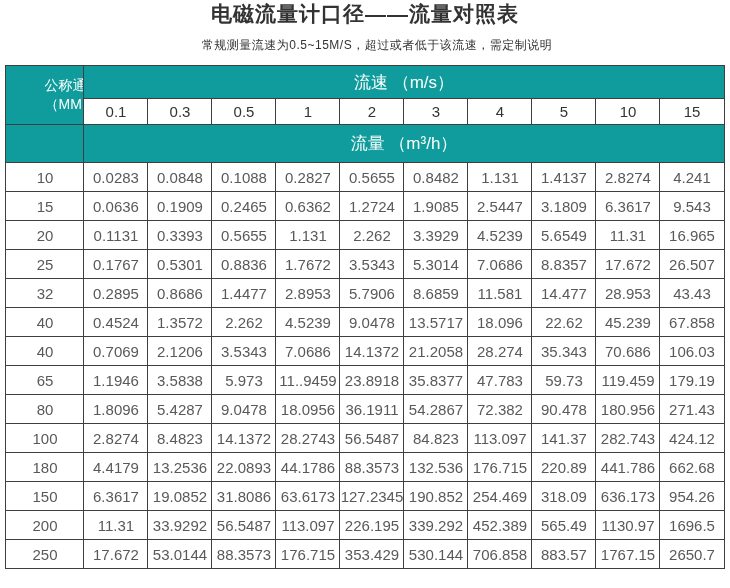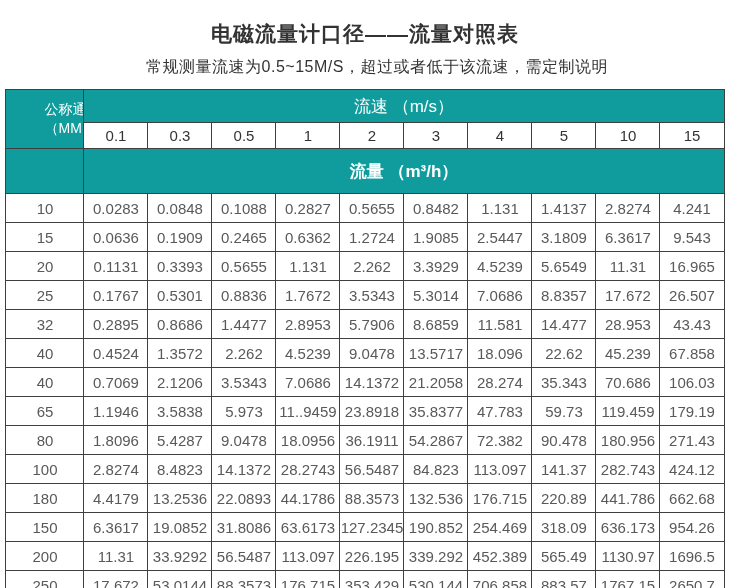--- a/index.html
+++ b/index.html
@@ -12,26 +12,26 @@
     height: 588px;
     margin: 0 auto;
     background: #ffffff;
     overflow: hidden;
   }
   .page-title {
     text-align: center;
     font-size: 21px;
     font-weight: bold;
     color: #333333;
-    padding-top: 20px;
+    padding-top: 0;
     letter-spacing: 1px;
   }
   .page-subtitle {
     text-align: center;
-    font-size: 16px;
+    font-size: 12px;
     color: #333333;
     margin-top: 9px;
     letter-spacing: 0.5px;
     padding-left: 24px;
   }
   table.flow-table {
     border-collapse: collapse;
     table-layout: fixed;
     margin: 11px auto 0 auto;
     width: 718px;
@@ -50,21 +50,21 @@
     color: #ffffff;
     font-size: 17px;
   }
   td.corner {
     font-size: 14px;
     line-height: 19px;
     padding-left: 38px;
   }
   tr.r-speed  { height: 33px; }
   tr.r-vel    { height: 26px; }
-  tr.r-flow   { height: 45px; font-weight: bold; }
+  tr.r-flow   { height: 38px; }
   tr.r-data   { height: 29px; }
   td.vel {
     background: #ffffff;
     color: #333333;
     font-size: 15px;
   }
   td.dn, td.val {
     background: #ffffff;
     color: #58595b;
     font-size: 15px;

